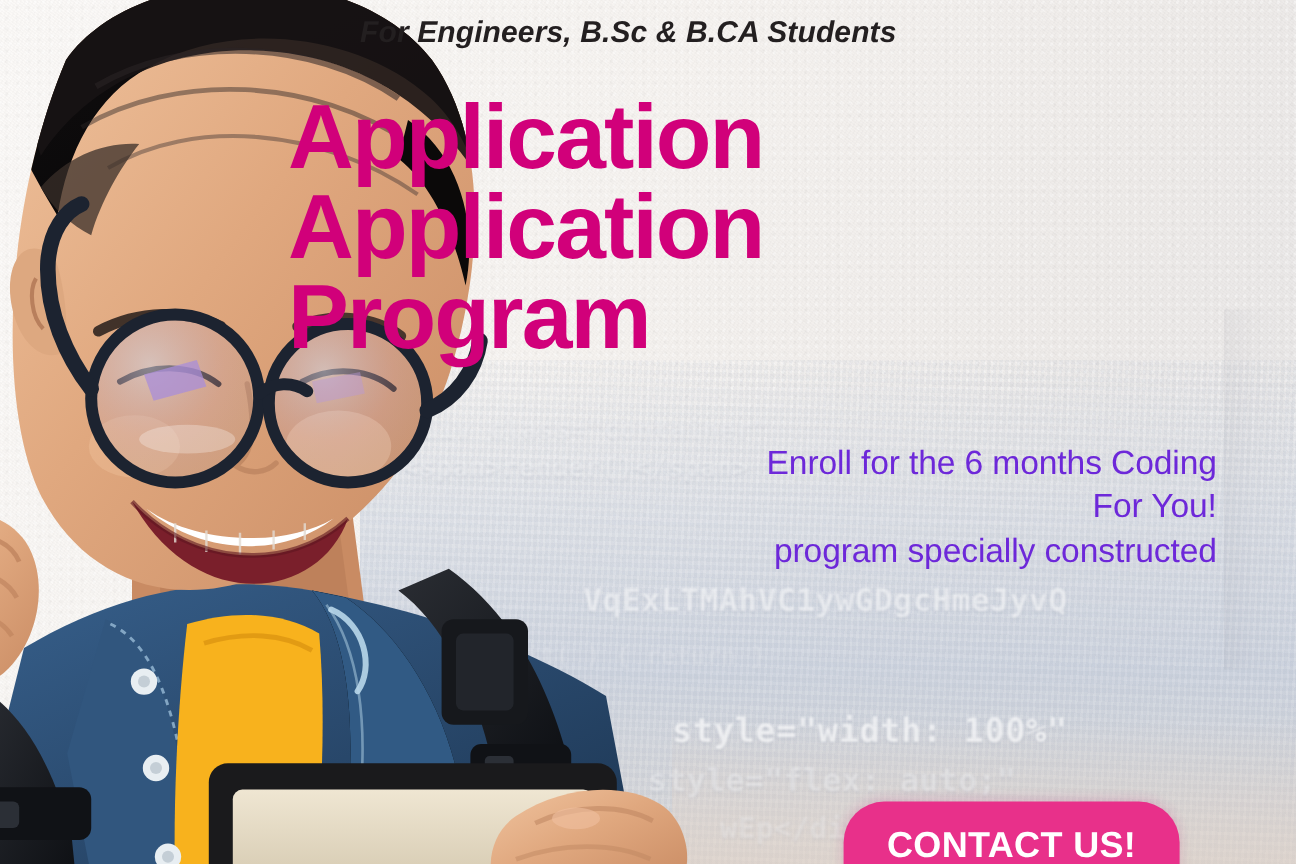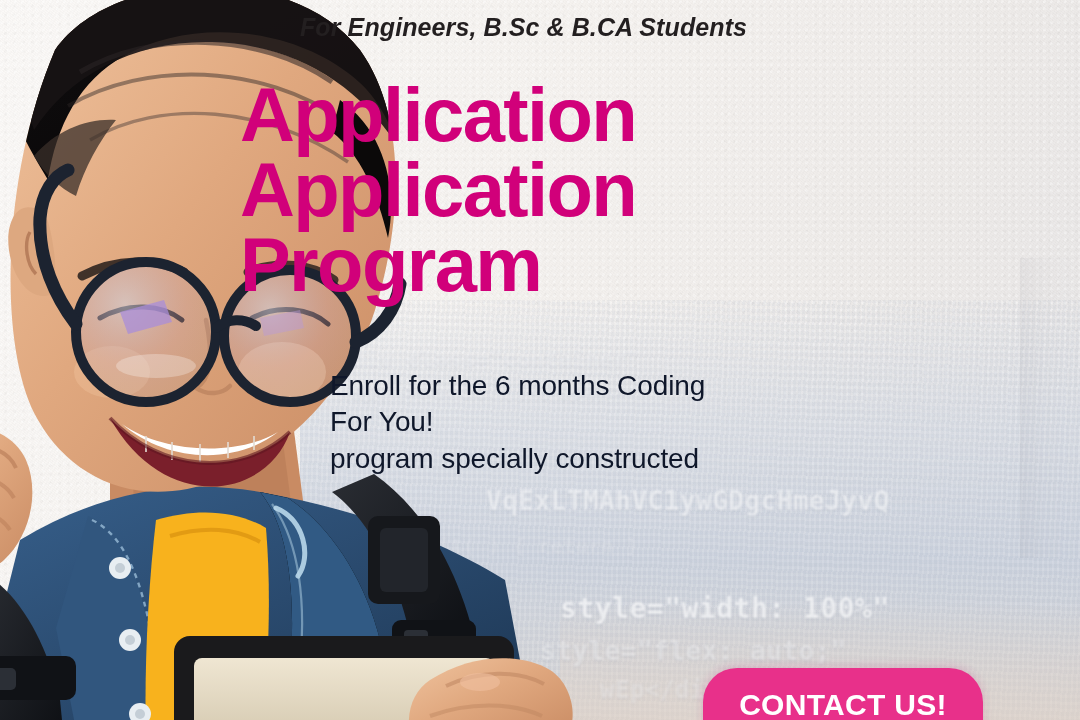--- a/index.html
+++ b/index.html
@@ -101,21 +101,22 @@
     color:#d1007a;
     font-size:76px;
     font-weight:700;
     line-height:.985;
     letter-spacing:-1.6px;
   }
   .headline .ln { display:block; }
 
   .subcopy {
     position:absolute; left:330px; right:66px; top:368px;
-    color:#0f172a;
+    text-align:right;
+    color:#6d28d9;
     font-size:28px;
     font-weight:300;
     line-height:1.30;
     letter-spacing:-.1px;
   }
   .subcopy .ln { display:block; }
 
   
   .cta {
     position:absolute; left:703px; top:668px;

